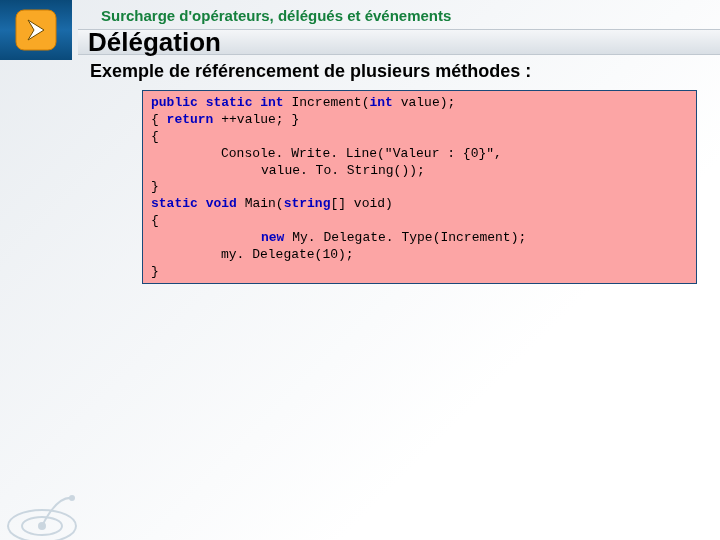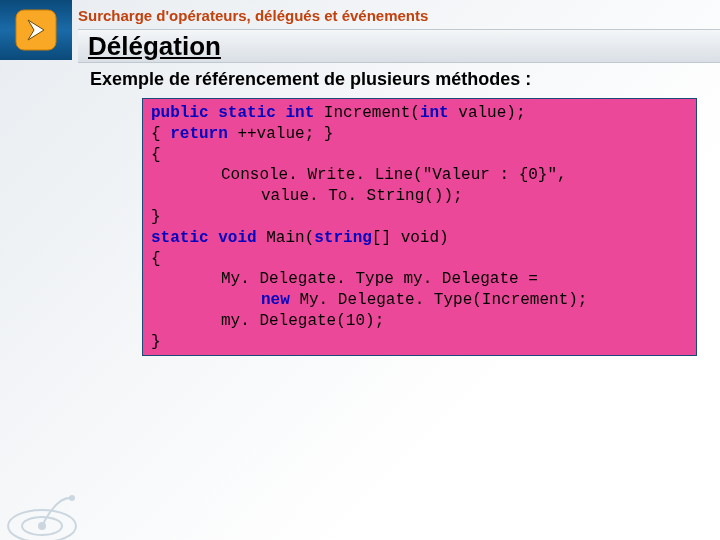--- a/index.html
+++ b/index.html
@@ -21,60 +21,59 @@
     height: 60px;
     background: linear-gradient(180deg, #0a4a7a 0%, #1a6aa8 50%, #0a4a7a 100%);
     display: flex;
     align-items: center;
     justify-content: center;
     position: absolute;
     top: 0;
     left: 0;
   }
   .header-sub {
-    margin-left: 78px;
+    margin-left: 101px;
     font-size: 15px;
     font-weight: bold;
-    color: #c2410c;
+    color: #15803d;
     padding-top: 2px;
   }
   .title-bar {
     margin-top: 1px;
     margin-left: 78px;
-    height: 34px;
+    height: 26px;
     background: linear-gradient(180deg, #f4f6f8 0%, #d9dfe5 100%);
     border-top: 1px solid #c0c8d0;
     border-bottom: 1px solid #c0c8d0;
     display: flex;
     align-items: center;
     padding-left: 10px;
-    text-decoration: underline;
   }
   .title-bar h1 {
     font-size: 26px;
     font-weight: bold;
     color: #000;
   }
   .content {
     margin-left: 78px;
     padding: 6px 12px 0 12px;
   }
   .example-label {
     font-size: 18px;
     font-weight: bold;
     color: #000;
     margin-bottom: 8px;
   }
   .code-box {
     margin-left: 52px;
     border: 1.5px solid #1a4a7a;
-    background: #ec4899;
+    background: #fca5a5;
     padding: 4px 8px 2px 8px;
     font-family: "Courier New", Courier, monospace;
-    font-size: 16px;
+    font-size: 13px;
     line-height: 1.3;
     color: #000;
     width: 555px;
   }
   .kw { color: #0000c0; font-weight: bold; }
   .indent1 { padding-left: 70px; display: inline-block; }
   .indent2 { padding-left: 110px; display: inline-block; }
   .code-line { white-space: pre; }
   .watermark {
     position: absolute;
@@ -106,21 +105,20 @@
 
   <div class="code-box">
     <div class="code-line"><span class="kw">public</span> <span class="kw">static</span> <span class="kw">int</span><span> Increment(</span><span class="kw">int</span><span> value);</span></div>
     <div class="code-line"><span>{ </span><span class="kw">return</span><span> ++value; }</span></div>
     <div class="code-line"><span>{</span></div>
     <div class="code-line"><span class="indent1">Console. Write. Line("Valeur : {0}",</span></div>
     <div class="code-line"><span class="indent2">value. To. String());</span></div>
     <div class="code-line"><span>}</span></div>
     <div class="code-line"><span class="kw">static</span> <span class="kw">void</span><span> Main(</span><span class="kw">string</span><span>[] void)</span></div>
     <div class="code-line"><span>{</span></div>
-    <div class="code-line"><span class="indent1">My. Delegate. Type my. Delegate =</span></div>
     <div class="code-line"><span class="indent2"><span class="kw">new</span><span> My. Delegate. Type(Increment);</span></span></div>
     <div class="code-line"><span class="indent1">my. Delegate(10);</span></div>
     <div class="code-line"><span>}</span></div>
   </div>
 </div>
 
 <svg class="watermark" width="80" height="60" viewBox="0 0 80 60">
   <ellipse cx="40" cy="40" rx="34" ry="16" fill="none" stroke="#7a98b0" stroke-width="2"></ellipse>
   <ellipse cx="40" cy="40" rx="20" ry="9" fill="none" stroke="#7a98b0" stroke-width="2"></ellipse>
   <circle cx="40" cy="40" r="4" fill="#7a98b0"></circle>

